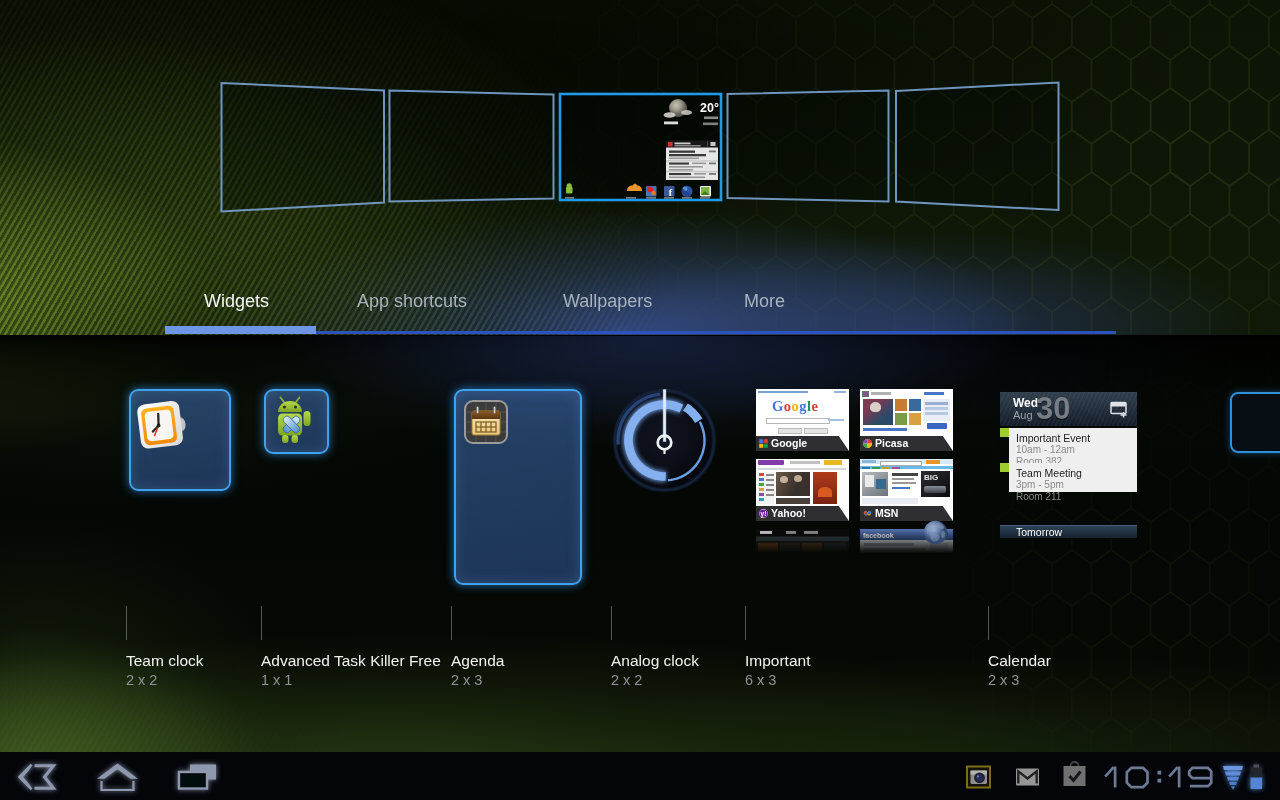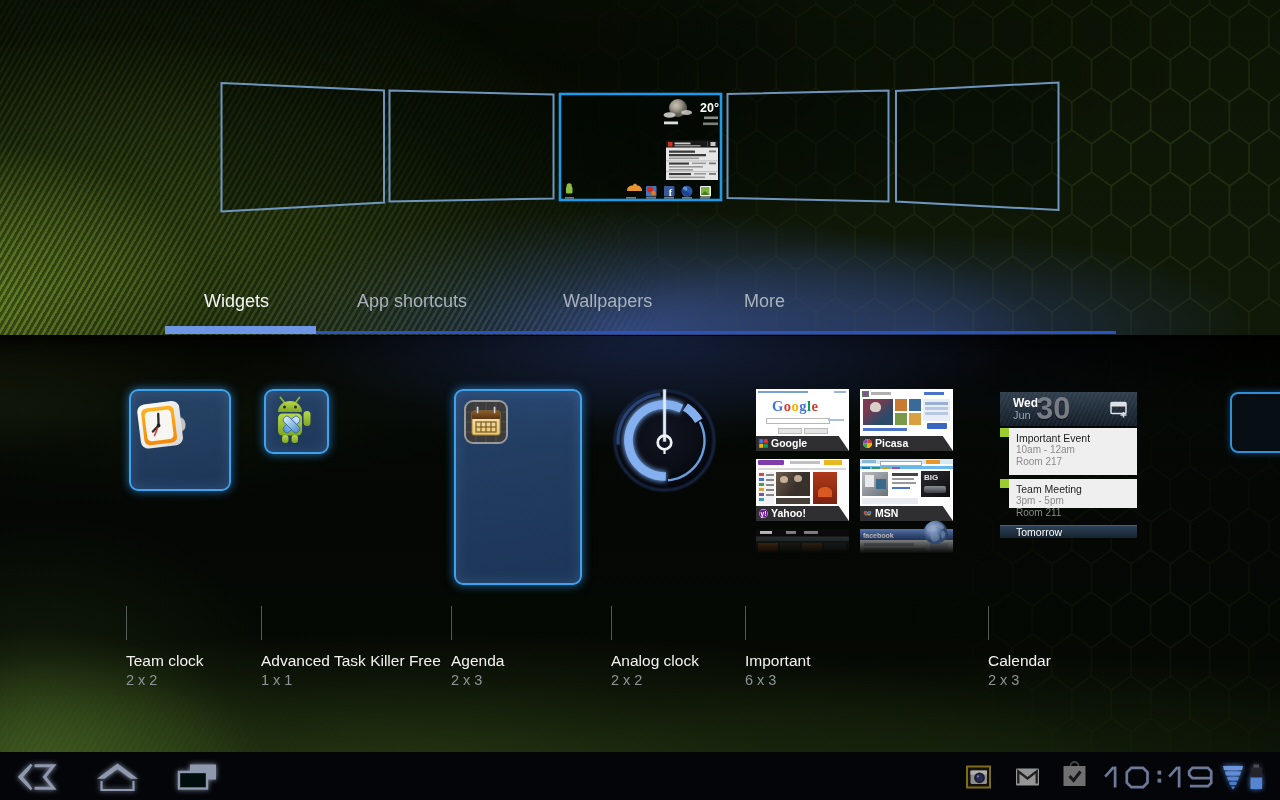--- a/index.html
+++ b/index.html
@@ -473,36 +473,36 @@
     <path d="M13 3.5 q5 -1 7.5 2.5 q1.5 3 -1.5 3 q-4 -0.5 -6 -2.5 Z" fill="#8598b8" opacity="0.6"></path>
     <path d="M8 14 q4 -2 7 0.5 q2.5 2.5 1 5 q-3 3 -6.5 1.5 q-3 -2 -1.5 -7 Z" fill="#8093b4" opacity="0.55"></path>
     <path d="M19 11 q3 0 3.5 3 q-0.5 3.5 -3 4.5 q-2 -1 -1.5 -4 Z" fill="#8a9dbc" opacity="0.5"></path>
   </svg>
 </div>
 
 <div id="cal" class="abs">
   <div id="calhead">
     <div class="abs" style="left:0;top:0;width:137px;height:34px;background:repeating-linear-gradient(115deg,rgba(255,255,255,0.04) 0 1.5px,transparent 1.5px 4px)"></div>
     <div class="abs" style="left:13px;top:4px;font-size:12px;font-weight:bold;color:#fff">Wed</div>
-    <div class="abs" style="left:13px;top:17px;font-size:11px;color:#97a2ac">Jun</div>
+    <div class="abs" style="left:13px;top:17px;font-size:11px;color:#97a2ac">Aug</div>
     <div class="abs" style="left:36px;top:-1px;font-size:31px;font-weight:bold;color:#787d85;text-shadow:0 1px 1px rgba(0,0,0,0.6)">30</div>
     <svg class="abs" style="left:110px;top:9px" width="20" height="17" viewBox="0 0 20 17">
       <rect x="1" y="1.5" width="15" height="11" rx="1" fill="none" stroke="#dfe2e6" stroke-width="1.5"></rect>
       <rect x="1" y="1.5" width="15" height="4" fill="#dfe2e6"></rect>
       <line x1="13.5" y1="11" x2="13.5" y2="16.5" stroke="#dfe2e6" stroke-width="1.5"></line>
       <line x1="10.5" y1="14" x2="16.5" y2="14" stroke="#dfe2e6" stroke-width="1.5"></line>
     </svg>
   </div>
   <div class="calitem" style="top:36px;height:47px">
     <div class="calsq" style="background:#9ccc2e"></div>
     <div class="calti">Important Event</div>
     <div class="calline" style="top:16px">10am - 12am</div>
-    <div class="calline" style="top:28px">Room 217</div>
-  </div>
-  <div class="calitem" style="top:87px;height:29px">
+    <div class="calline" style="top:28px">Room 382</div>
+  </div>
+  <div class="calitem" style="top:71px;height:29px">
     <div class="calsq" style="background:#9ccc2e"></div>
     <div class="calti">Team Meeting</div>
     <div class="calline" style="top:16px">3pm - 5pm</div>
     <div class="calline" style="top:28px">Room 211</div>
   </div>
   <div class="abs" style="left:0;top:133px;width:137px;height:12px;background:linear-gradient(180deg,#2c4258,#16222e);border-top:1px solid #4a5f74">
     <div class="abs" style="left:16px;top:0px;font-size:10.5px;color:#fff">Tomorrow</div>
   </div>
 </div>
 

